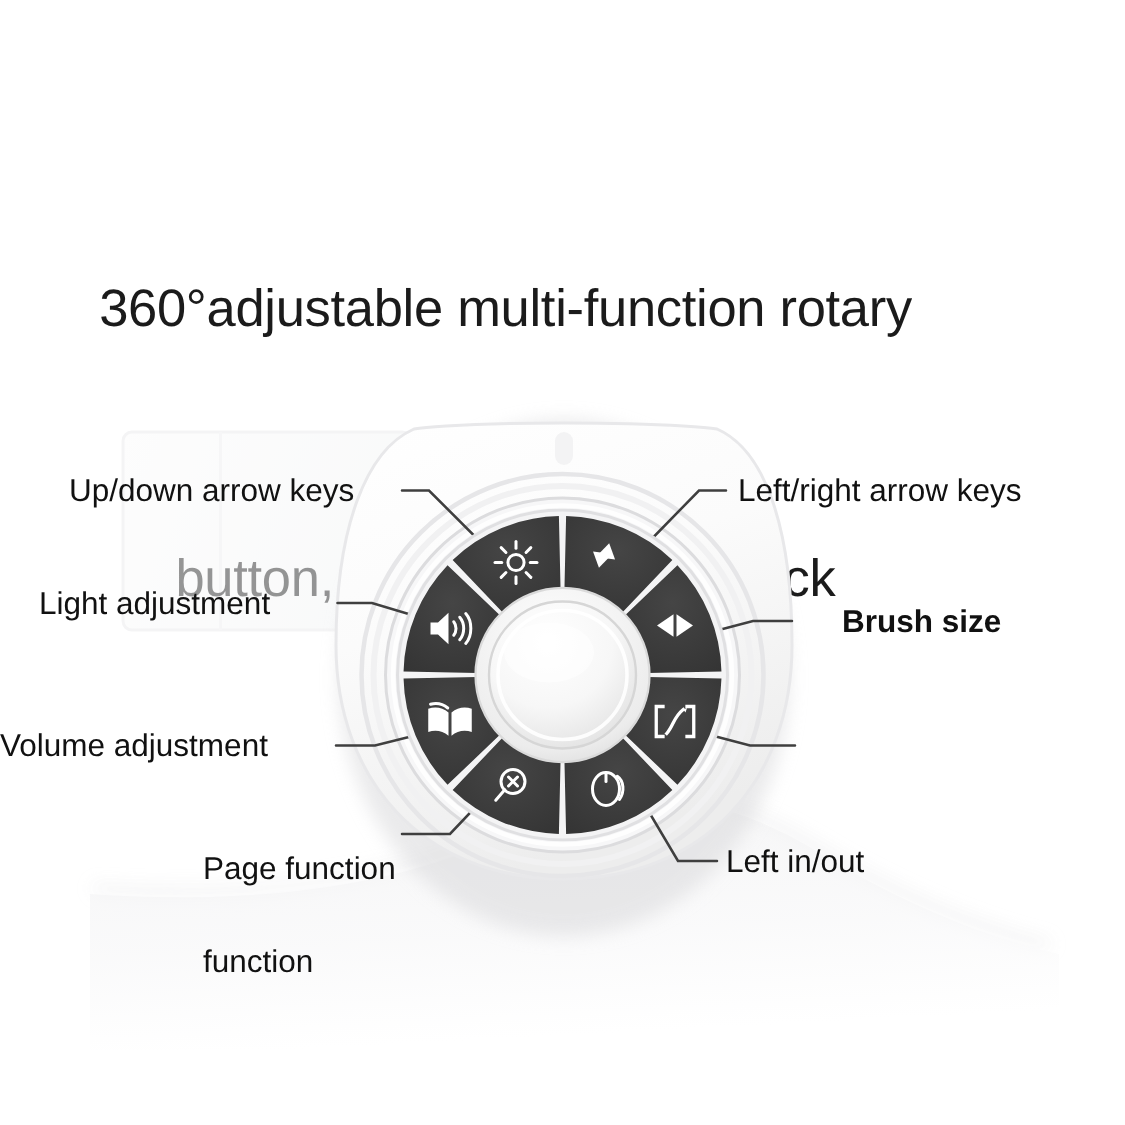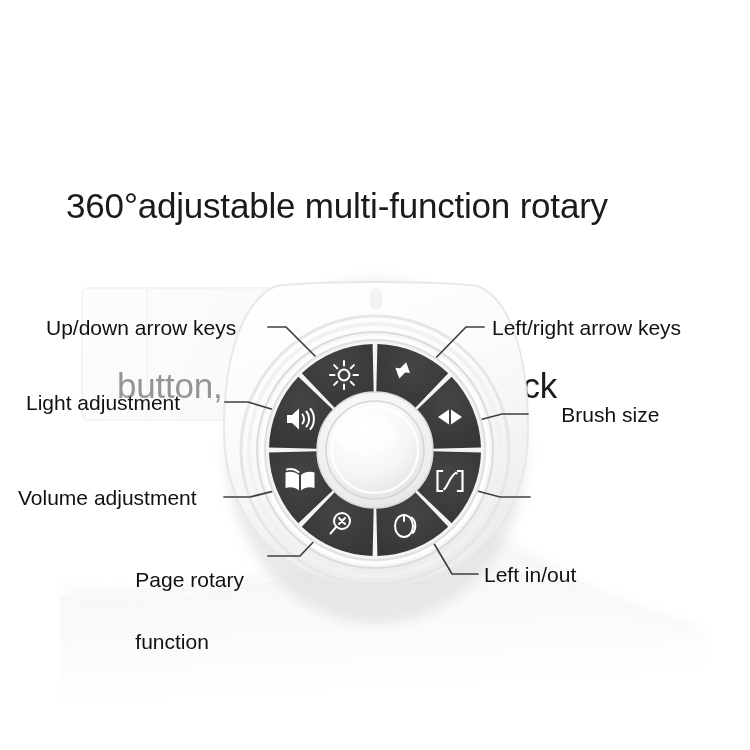--- a/index.html
+++ b/index.html
@@ -299,29 +299,29 @@
         <path d="M 26.9 7.1 L 23.7 10.3"></path>
         <path d="M 10.3 23.7 L 7.1 26.9"></path>
       </g>
     </svg>
   </div>
 
   <div class="lbl l" style="left:22px;top:312px;margin-left:24px;">Up/down arrow keys</div>
 
   <div class="lbl l" style="left:26px;top:387px;">Light adjustment</div>
 
-  <div class="lbl l" style="left:18px;top:482px;">Volume adjustment</div>
+  <div class="lbl l" style="left:0;top:482px;">Volume adjustment</div>
 
   <div class="lbl l" style="left:112px;top:533px;">
-    <span>Page rotary</span><br>
+    <span>Page function</span><br>
     <span>function</span>
   </div>
 
   <div class="lbl r" style="left:492px;top:312px;">Left/right arrow keys</div>
 
-  <div class="lbl r" style="left:538px;top:368px;">
+  <div class="lbl r" style="left:538px;top:368px;font-weight:bold;">
     <span>Brush size</span><br>
   </div>
 
 
   <div class="lbl r" style="left:484px;top:559px;">Left in/out</div>
 
 </div>
 
 </body></html>

